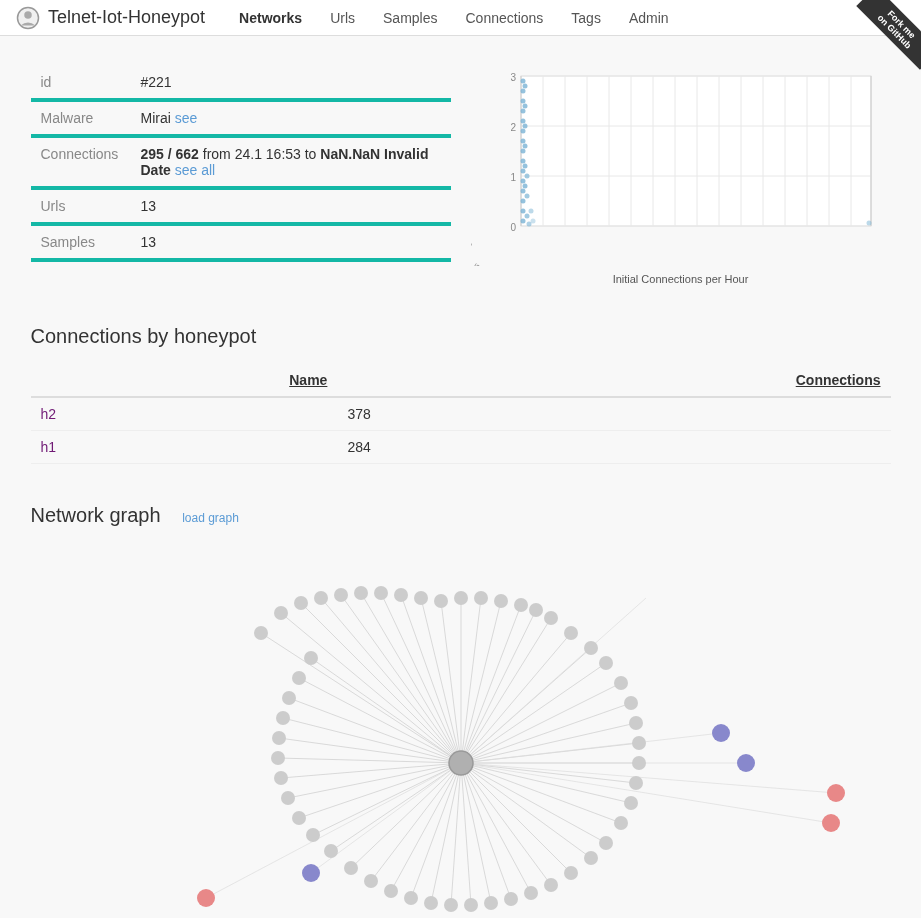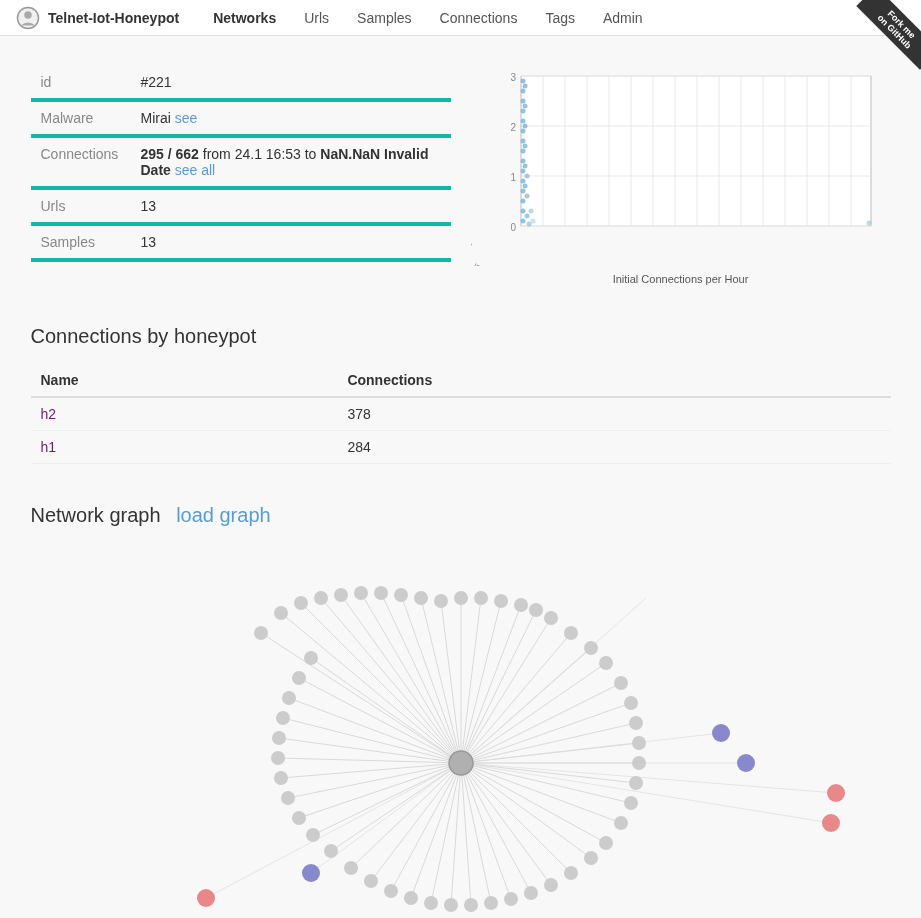--- a/index.html
+++ b/index.html
@@ -12,22 +12,22 @@
       display: flex;
       align-items: center;
       padding: 0 16px;
       height: 36px;
       position: relative;
     }
     .nav-brand {
       display: flex;
       align-items: center;
       gap: 8px;
-      font-weight: bold;
-      font-size: 14px;
+      font-weight: normal;
+      font-size: 18px;
       color: #333;
       text-decoration: none;
       margin-right: 20px;
     }
     .nav-logo {
       width: 24px;
       height: 24px;
     }
     .nav-links {
       display: flex;
@@ -130,47 +130,48 @@
       color: #333;
     }
 
     .honeypot-table {
       width: 100%;
       border-collapse: collapse;
       margin-bottom: 40px;
       font-size: 14px;
     }
     .honeypot-table th {
-      text-align: left;
+      text-align: right;
       padding: 8px 10px;
       border-bottom: 2px solid #ddd;
       font-weight: bold;
       color: #333;
+      text-decoration: underline;
     }
     .honeypot-table td {
       padding: 8px 10px;
       border-bottom: 1px solid #eee;
     }
     .honeypot-table td a {
       color: #701a75;
       text-decoration: none;
     }
 
     
     .network-graph-title {
       font-size: 20px;
       font-weight: normal;
       margin-bottom: 16px;
       color: #333;
     }
     .network-graph-title a {
       color: #5b9bd5;
-      font-size: 20px;
+      font-size: 12px;
       text-decoration: none;
-      margin-left: 10px;
+      margin-left: 16px;
     }
 
     .graph-container {
       width: 100%;
       height: 380px;
       position: relative;
       overflow: hidden;
     }
 
     

